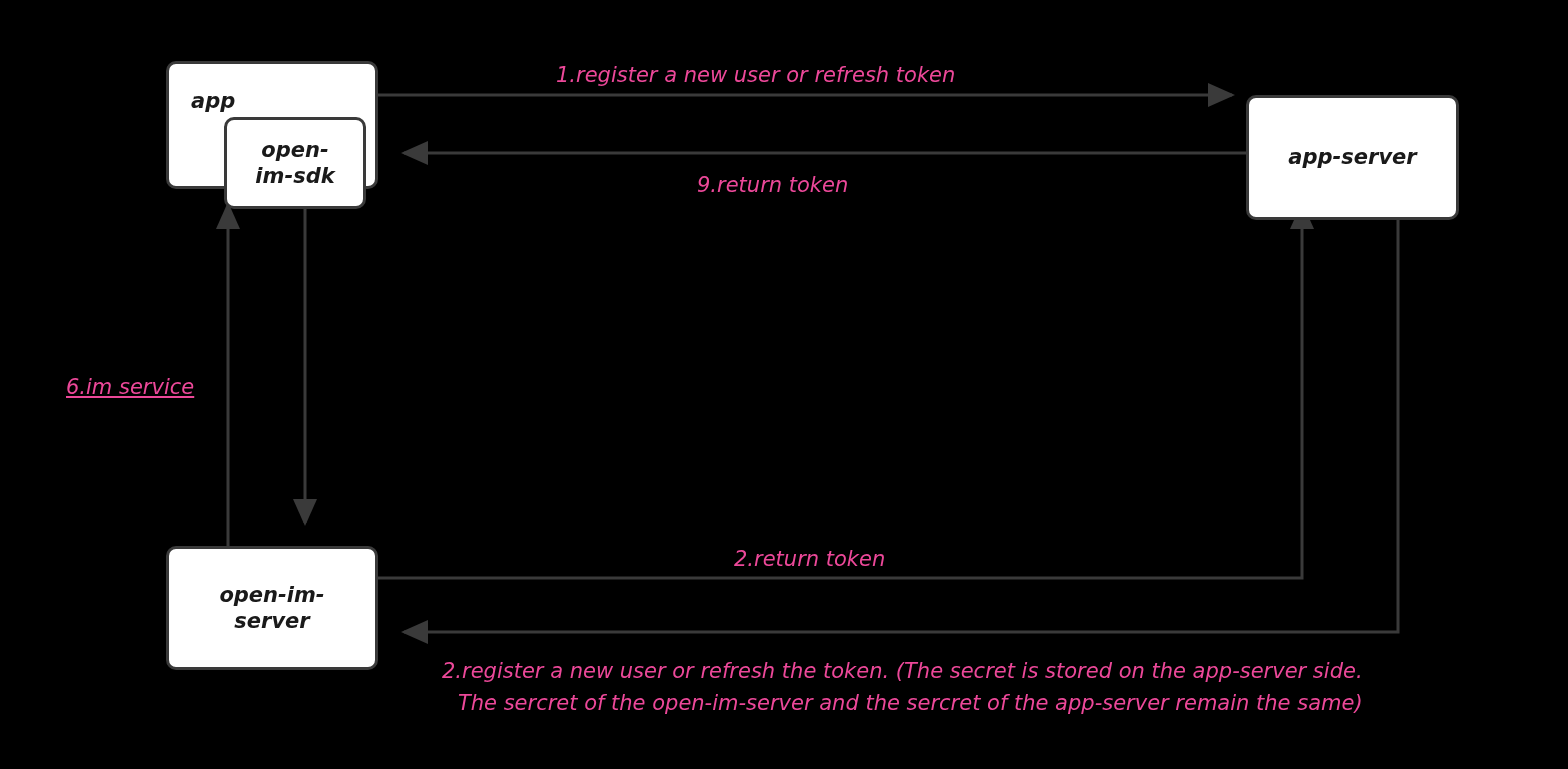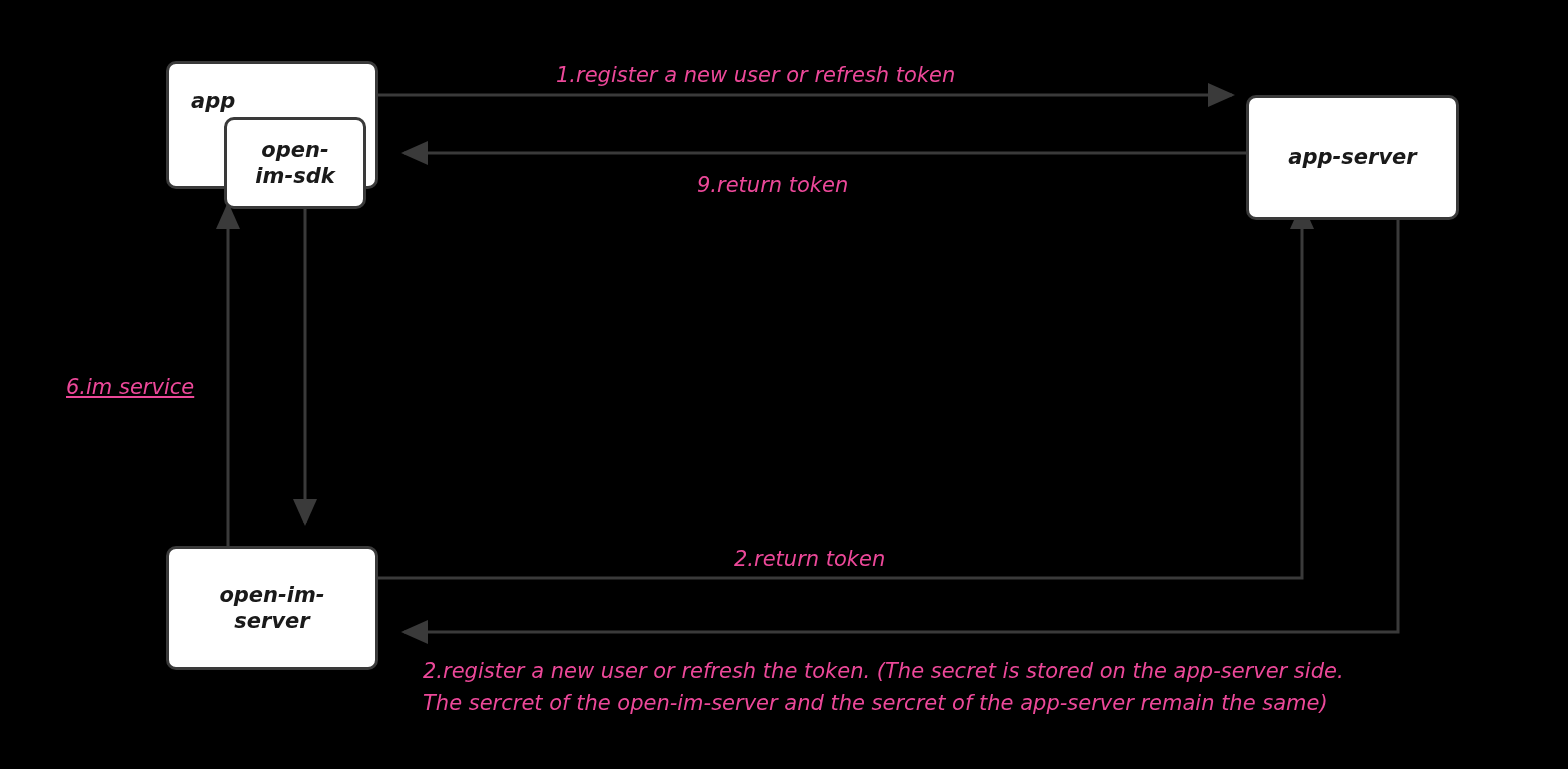--- a/index.html
+++ b/index.html
@@ -68,21 +68,21 @@
     font-size: 21px;
     line-height: 1.5;
     white-space: pre;
     z-index: 4;
   }
   .label-1 { left: 556px; top: 60px; }
   .label-4 { left: 697px; top: 170px; }
   .label-5 { left: 311px; top: 324px; text-align: center; }
   .label-6 { left: 66px; top: 372px; text-decoration: underline; }
   .label-3 { left: 734px; top: 544px; }
-  .label-2 { left: 423px; top: 656px; text-align: left; }
+  .label-2 { left: 442px; top: 656px; text-align: right; }
   svg.wires {
     position: absolute;
     left: 0;
     top: 0;
     width: 1568px;
     height: 769px;
     z-index: 1;
   }
 </style>
 </head>

